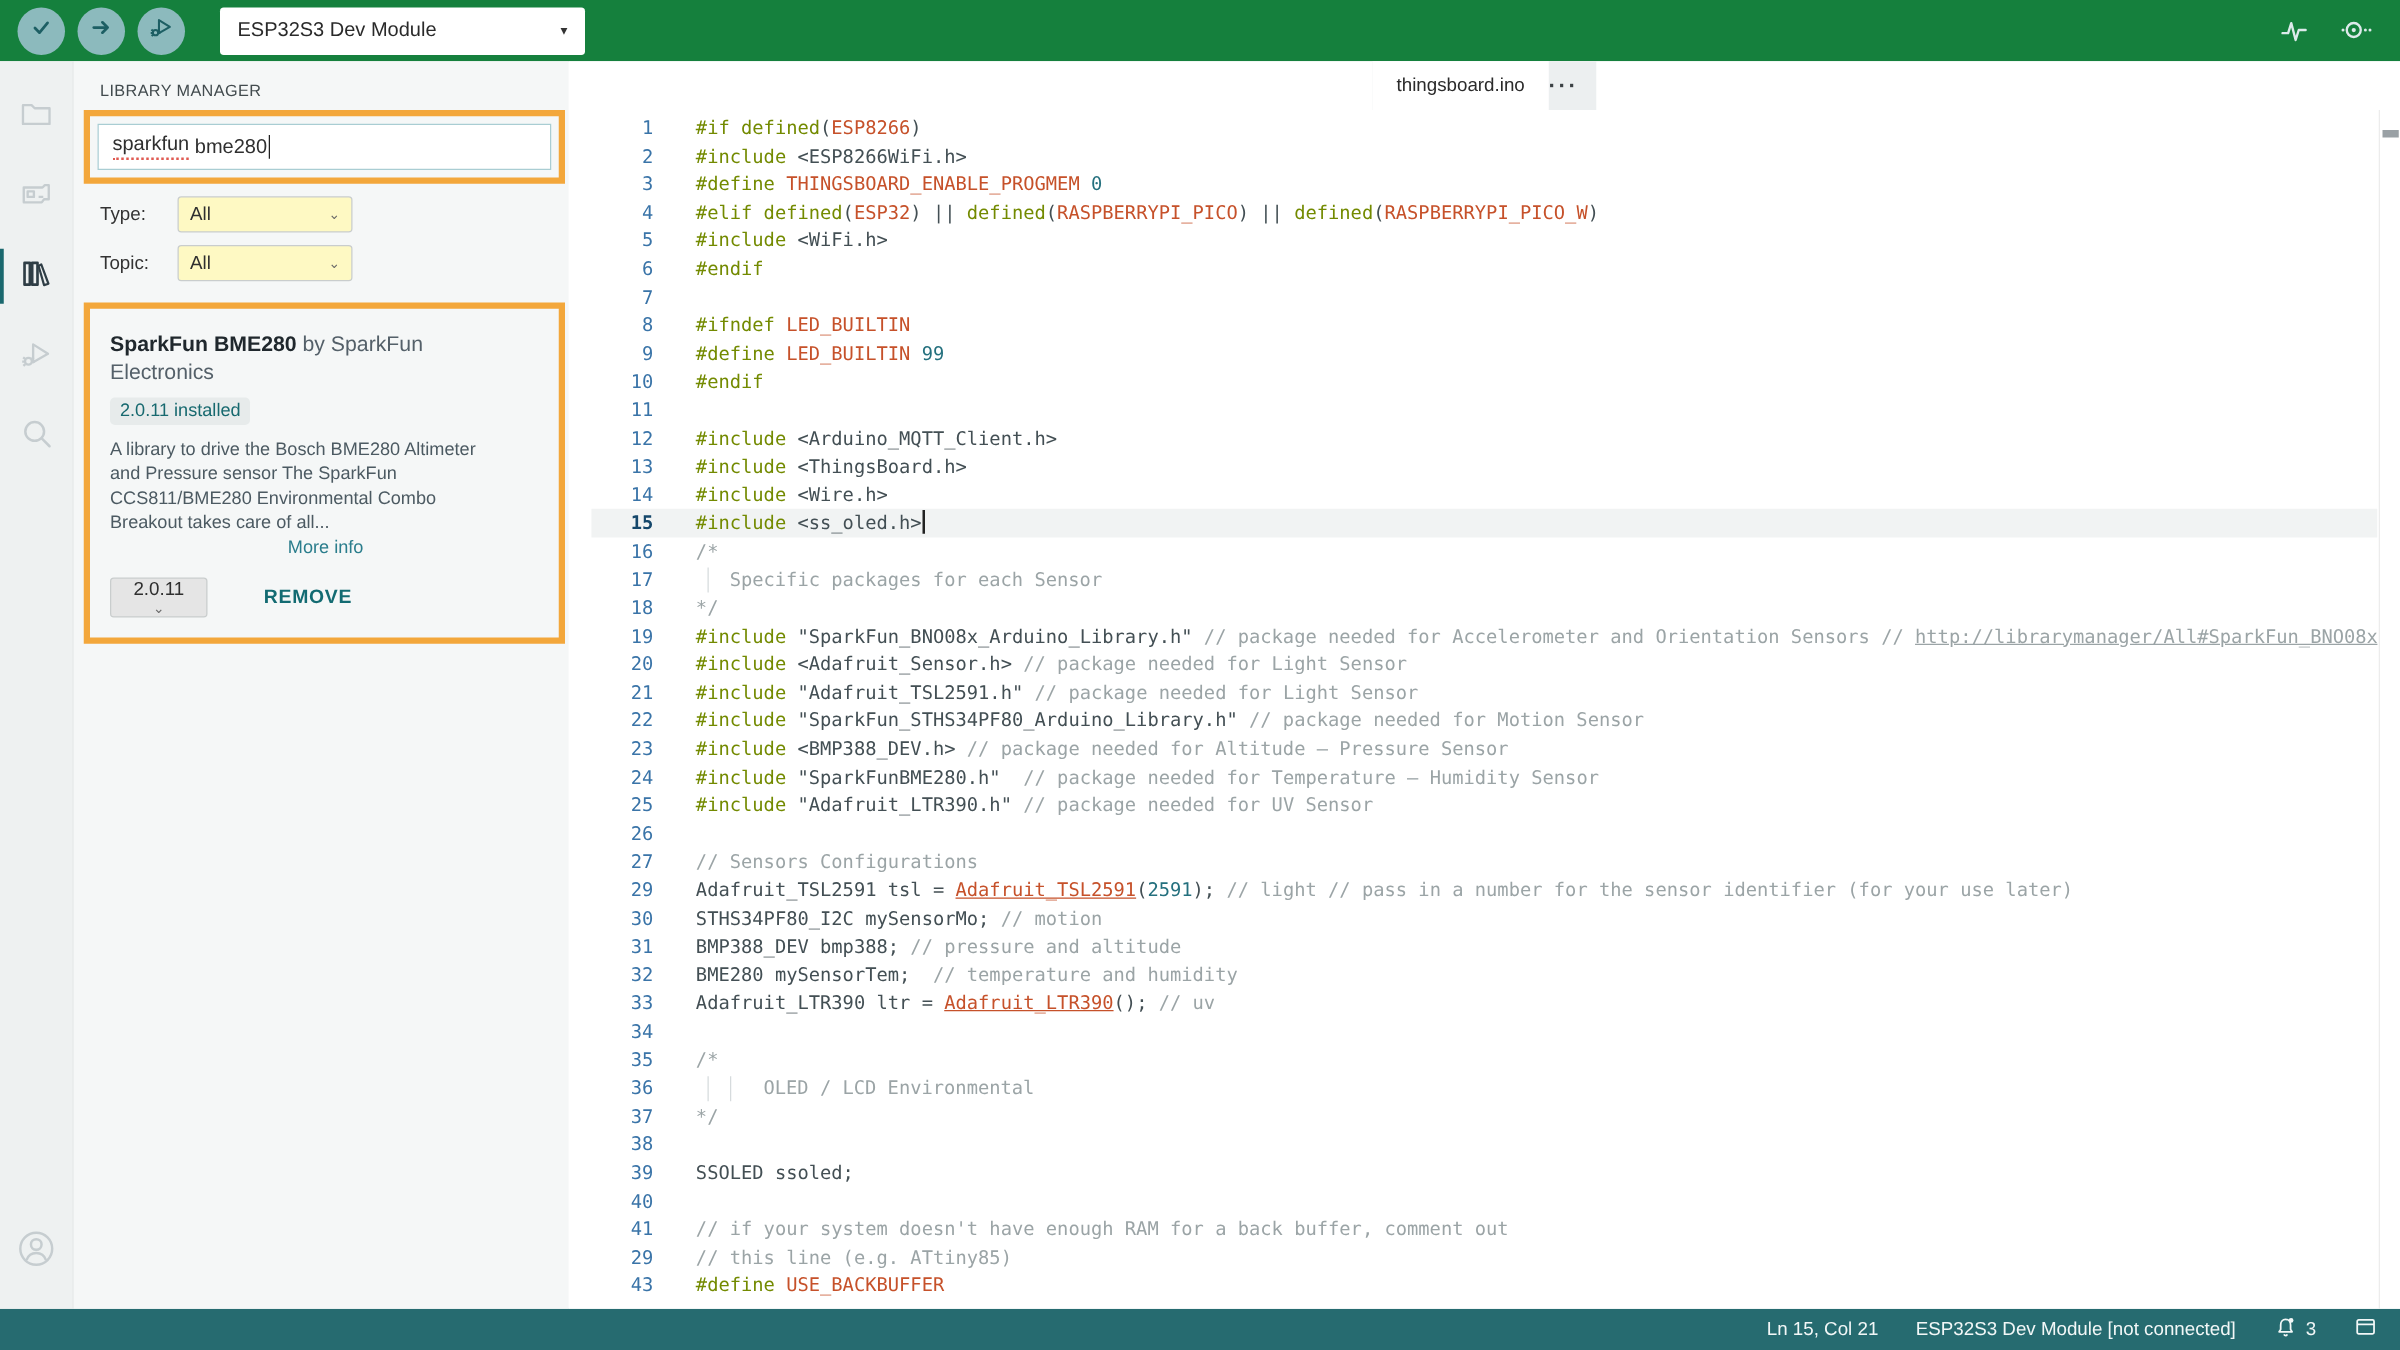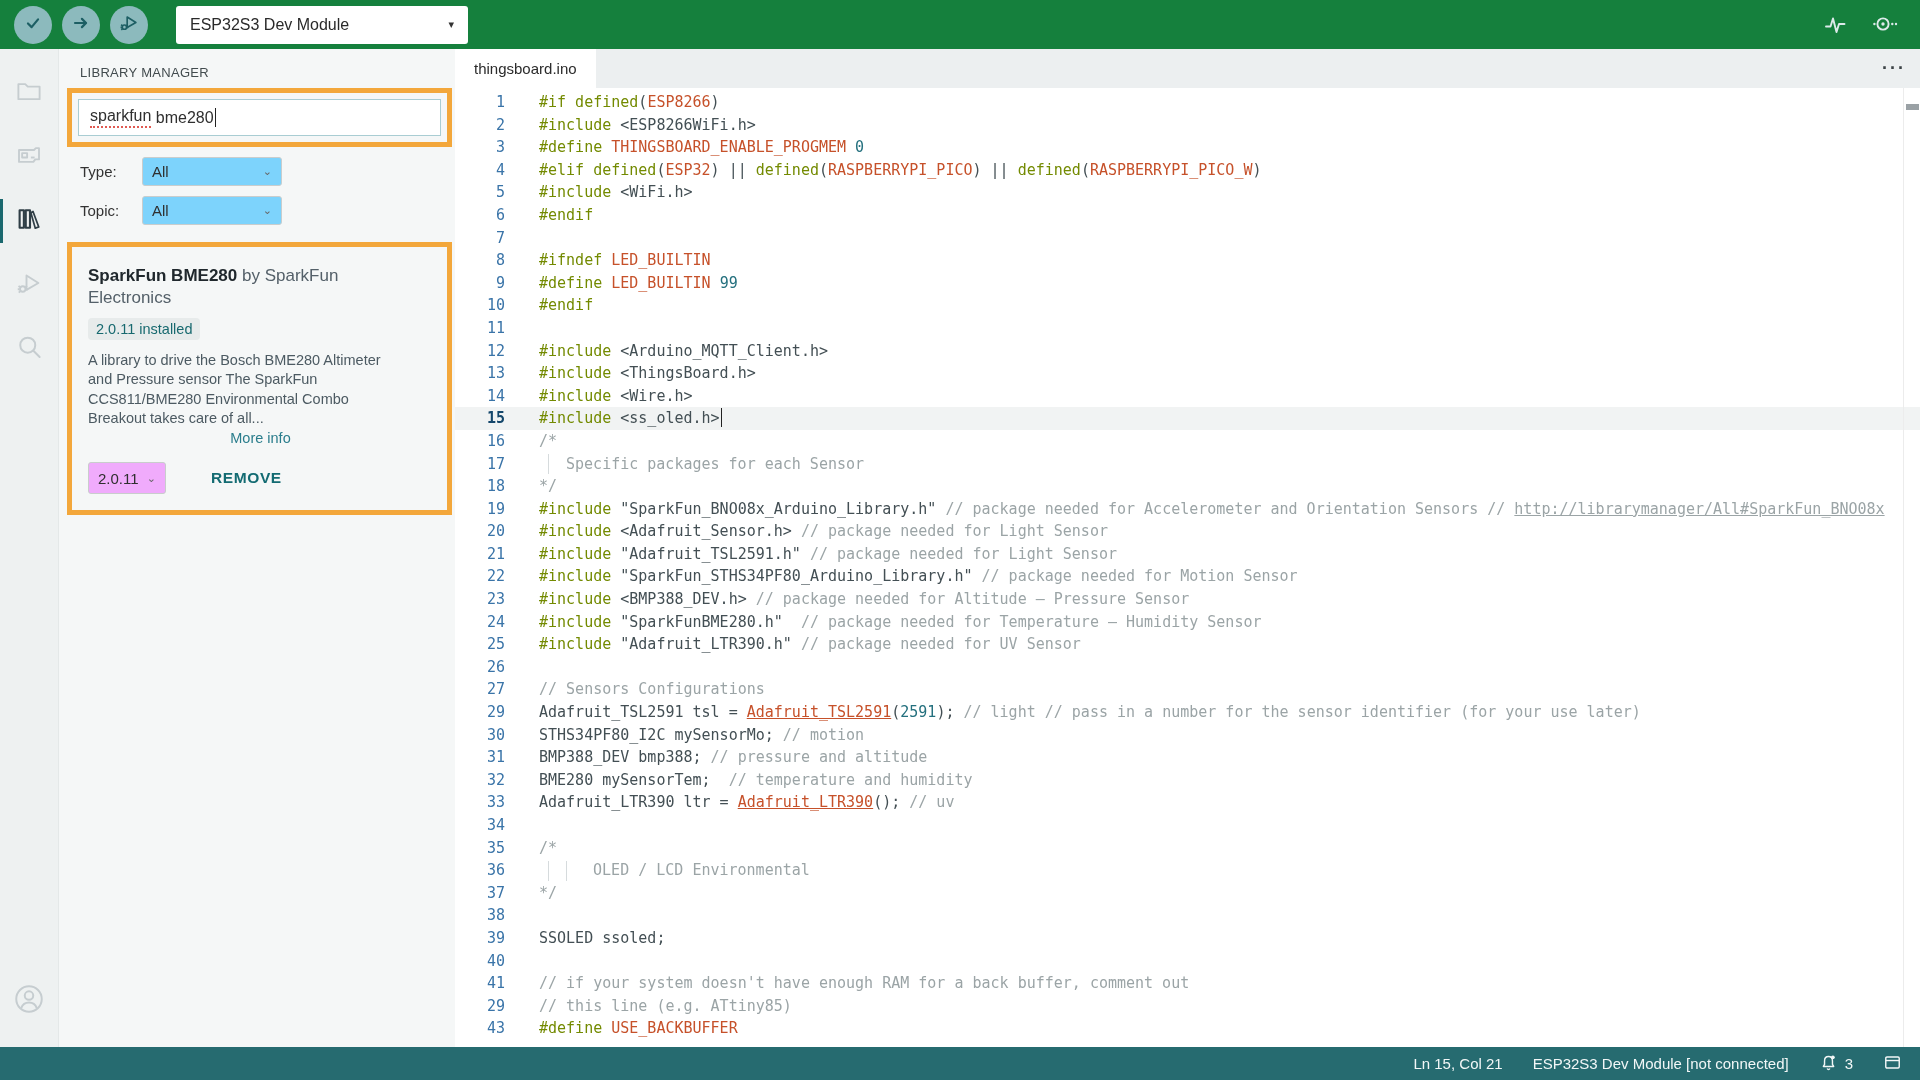--- a/index.html
+++ b/index.html
@@ -33,39 +33,39 @@
   .sidebar { width:396px; background:#f5f7f7; position:relative; }
   .sb-title { font-size:13px; color:#424b4e; letter-spacing:.3px; margin:16px 0 8px 21px; }
   .hl-box { border:5px solid #f3a73b; margin:0 3px 0 8px; }
   .hl-search { padding:6px; }
   .search-input { background:#fff; border:1px solid #a9cdd3; height:37px; display:flex;
     align-items:center; padding:0 11px; font-size:16px; color:#2f2f2f; cursor:text; }
   .misspell { border-bottom:2px dotted #e05a52; padding-bottom:1px; }
   .caret-blink { display:inline-block; width:1.5px; height:19px; background:#222; margin-left:1px; vertical-align:-4px; }
   .filter-row { display:flex; align-items:center; margin:10px 0 0 21px; font-size:15px; color:#333; }
   .filter-row .lab { width:62px; }
-  .filter-select { width:140px; height:29px; background:#7dd3fc; border:1px solid #c9cdcd; border-radius:3px;
+  .filter-select { width:140px; height:29px; background:#fef9c3; border:1px solid #c9cdcd; border-radius:3px;
     display:flex; align-items:center; justify-content:space-between; padding:0 9px; font-size:15px; color:#2f2f2f; cursor:pointer; }
   .sel-caret { color:#666; font-size:11px; }
   .hl-card { margin-top:17px; }
   .card { padding:18px 14px 16px 16px; }
   .card-title-line { font-size:17px; line-height:1.3; color:#546069; width:300px; }
   .card-title { font-weight:bold; color:#20282d; }
   .badge { display:inline-block; margin-top:9px; background:#e7ebeb; color:#17696f;
     font-size:14.5px; padding:3px 8px; border-radius:4px; }
   .card-desc { margin-top:11px; font-size:14.5px; line-height:1.33; color:#4c5a62; width:308px; }
   .more-info { color:#2a7d8c; cursor:pointer; font-size:14.5px; margin-top:2px;text-align:center; }
   .card-foot { display:flex; align-items:center; margin-top:16px; }
-  .ver-select { width:78px; height:32px; background:#f0abfc; border:1px solid #c9cdcd; border-radius:3px;
-    display:flex; align-items:center; justify-content:space-between; padding:0 9px; font-size:15px; color:#2f2f2f; cursor:pointer; }
+  .ver-select { width:78px; height:32px; background:#e5e5e5; border:1px solid #c9cdcd; border-radius:3px;
+    display:flex; align-items:center; justify-content:space-between; padding:0 9px; font-size:15px; color:#2f2f2f; cursor:pointer;flex-direction:column; }
   .remove-btn { margin-left:45px; background:none; border:none; color:#136b72; font-weight:bold;
     font-size:15.5px; letter-spacing:.6px; cursor:pointer; font-family:inherit; }
 
   
-  .editor-col { flex:1; display:flex; flex-direction:column; background:#fff; position:relative; }
+  .editor-col { flex:1; display:flex; flex-direction:column; background:#fff; position:relative;align-items:center; }
   .tabbar { height:39px; background:#eceff0; display:flex; align-items:center; }
   .tab { height:39px; background:#fff; display:flex; align-items:center; padding:0 19px;
     font-size:15px; color:#2b2b2b; cursor:pointer; }
   .tab-spacer { flex:1; }
   .more-actions { margin-right:14px; color:#3c4246; font-size:18px; letter-spacing:2px; cursor:pointer; font-weight:bold; }
   .codearea { flex:1; overflow:hidden; padding-top:3px; position:relative;
     font-family:"DejaVu Sans Mono", monospace; font-size:15px; }
   .row { display:flex; height:22.6px; line-height:22.6px; white-space:pre; }
   .row.cur { background:#f1f3f3; }
   .num { width:50px; text-align:right; color:#3a74a8; flex:none; }

